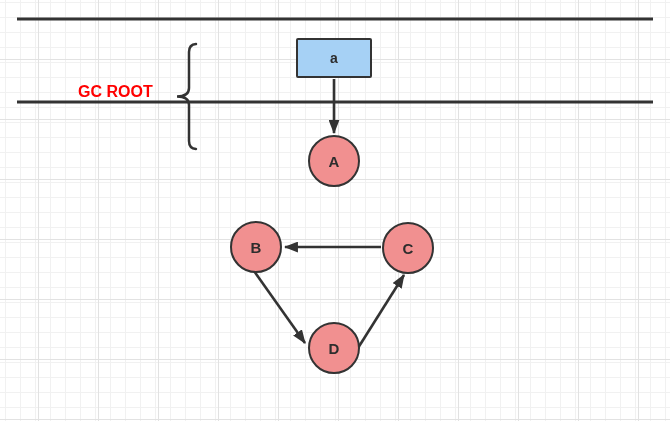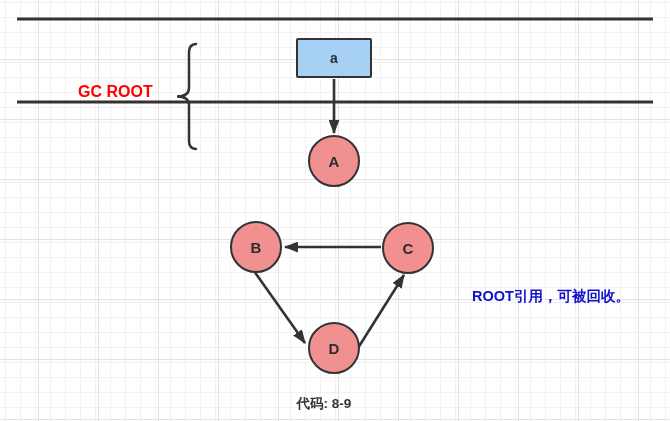--- a/index.html
+++ b/index.html
@@ -132,18 +132,16 @@
 
   <div class="node circle-node circle-c">
     <span>C</span>
   </div>
 
   <div class="node circle-node circle-d">
     <span>D</span>
   </div>
 
   <div class="annotation">
-    <div>ROOT引用，可被回收。</div>
   </div>
 
-  <div class="caption">代码: 8-9</div>
 
 </div>
 
 </body></html>

